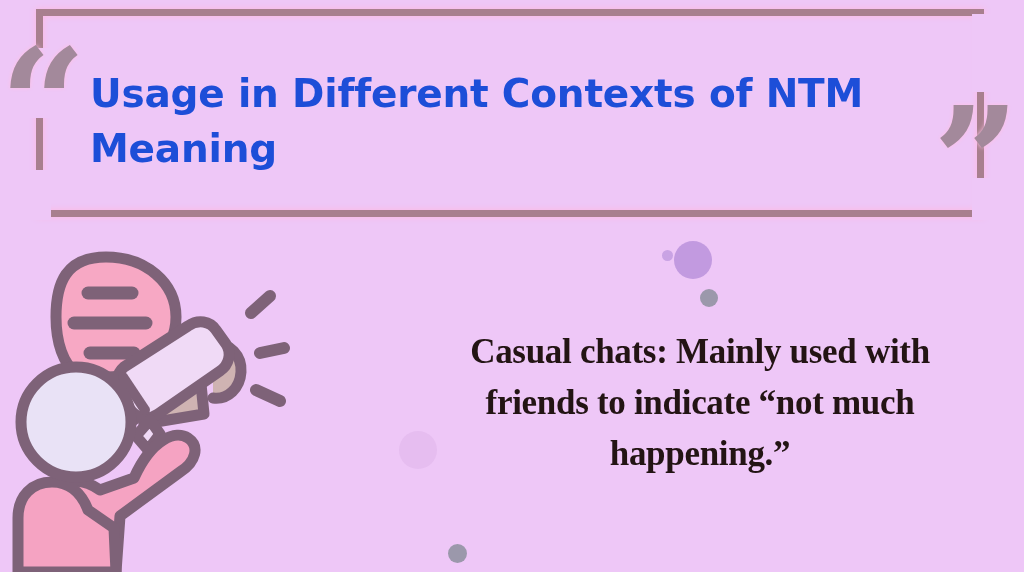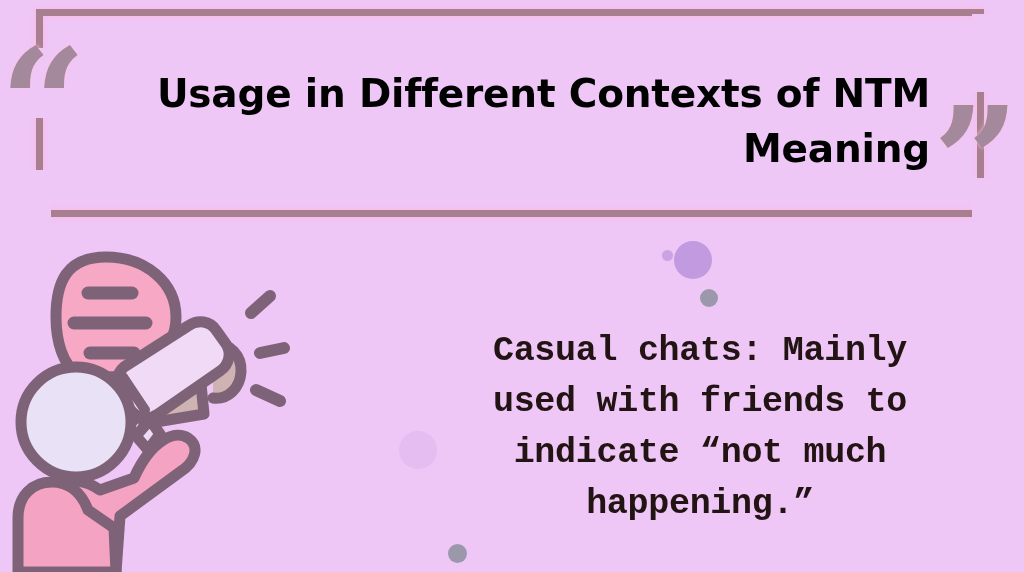--- a/index.html
+++ b/index.html
@@ -94,37 +94,37 @@
     top: 86px;
     font-size: 150px;
   }
 
   
   #title {
     position: absolute;
     left: 90px;
     top: 66px;
     width: 840px;
-    text-align: right;
+    text-align: left;
     font-family: "DejaVu Sans", sans-serif;
     font-weight: 700;
     font-size: 39px;
     line-height: 1.42;
     letter-spacing: -0.2px;
-    color: #000000;
+    color: #1d4ed8;
   }
 
   
   #body-copy {
     position: absolute;
     left: 455px;
     top: 326px;
     width: 490px;
     text-align: center;
-    font-family: Liberation Mono, monospace;
+    font-family: Liberation Serif, serif;
     font-weight: 700;
     font-size: 35px;
     line-height: 1.46;
     letter-spacing: -0.3px;
     color: #231414;
   }
 
   
   #illustration {
     position: absolute;

